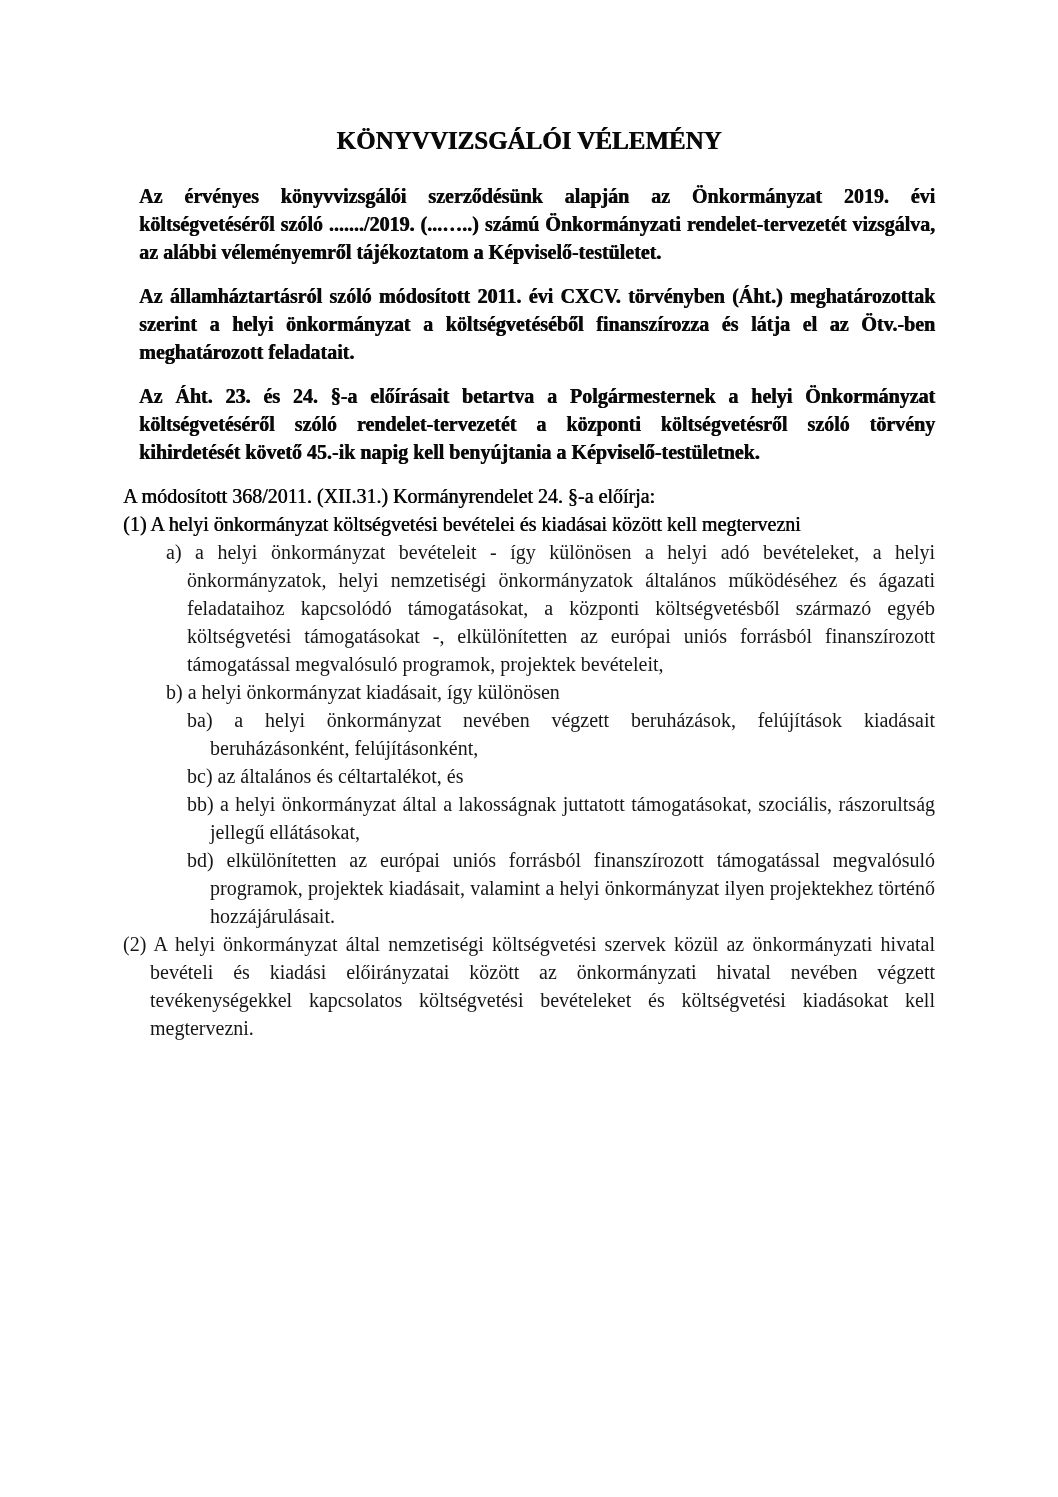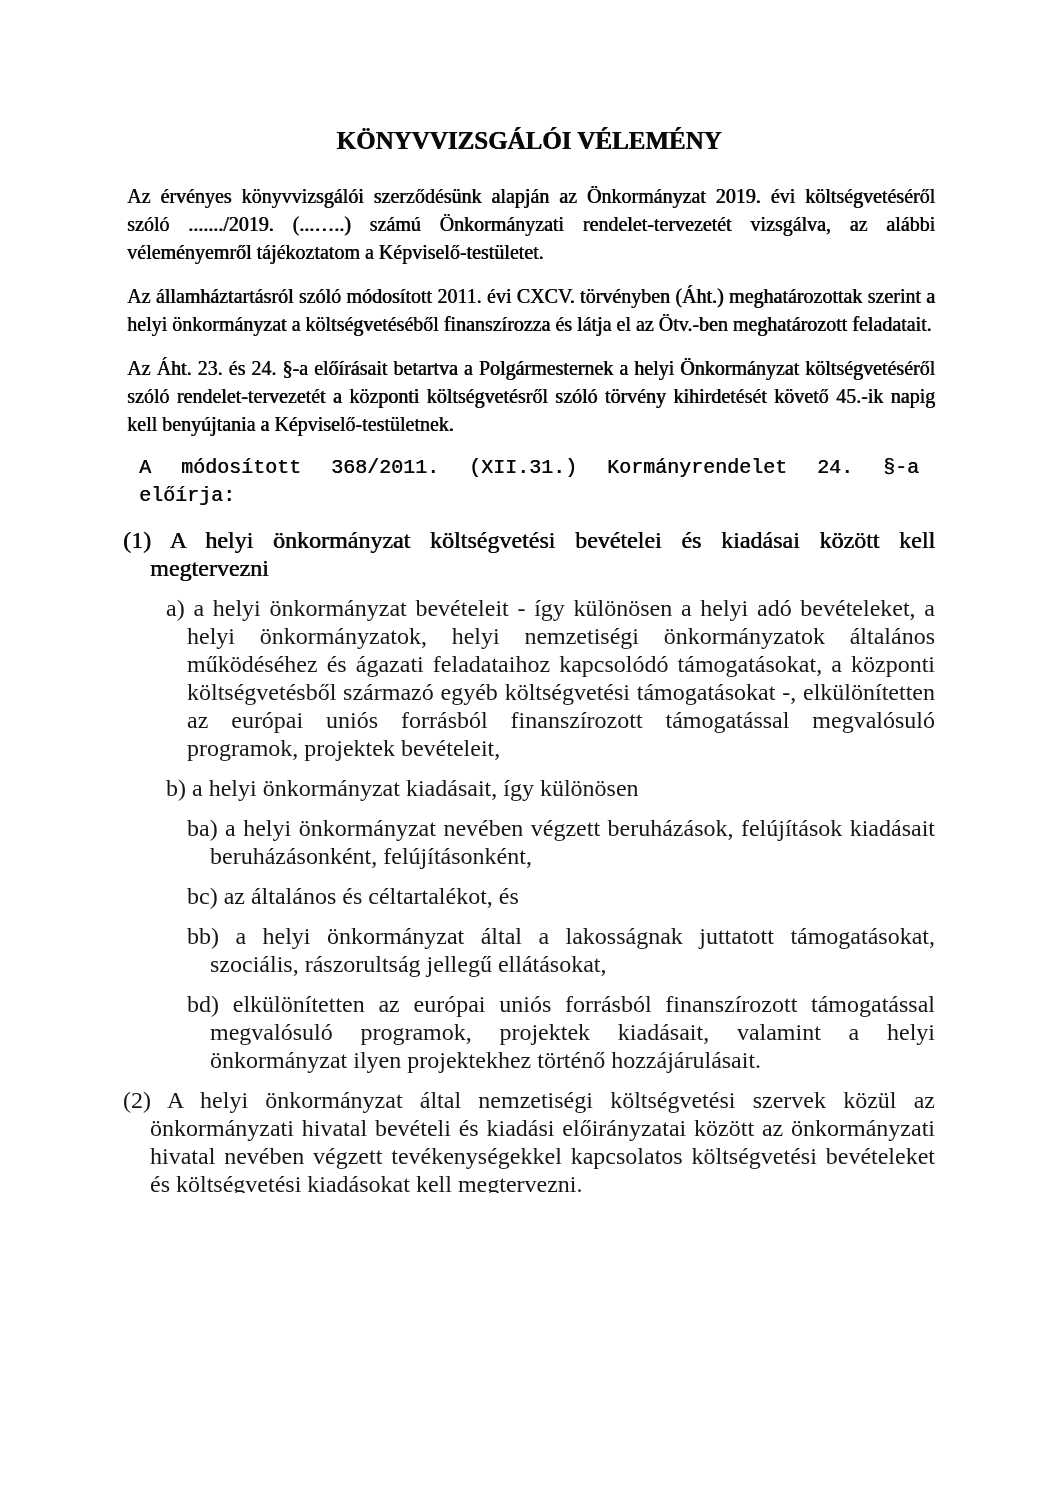--- a/index.html
+++ b/index.html
@@ -28,37 +28,36 @@
   .doc-subtitle {
     margin: 0 0 36px 0;
   }
   .subtitle-line {
     font-size: 20px;
     line-height: 29px;
     font-weight: bold;
     text-align: center;
   }
   .para {
-    margin: 0 0 16px 4px;
+    margin: 0 0 16px 16px;
+    font-size: 20px;
+    line-height: 28px;
+    text-align: justify;
+    font-weight: bold;
+  }
+  .section-heading {
+    margin: 0;
     font-size: 20px;
     line-height: 28px;
     text-align: justify;
   }
-  .section-heading {
-    margin: 16px;
+  .li {
     font-size: 20px;
     line-height: 28px;
     text-align: justify;
-    font-family: Liberation Mono, monospace;
-  }
-  .li {
-    font-size: 24px;
-    line-height: 28px;
-    text-align: justify;
-    margin-top: 12px;
   }
   .lvl1 { padding-left: 27px; text-indent: -27px; }
   .lvl2 { padding-left: 64px; text-indent: -21px; }
   .lvl3 { padding-left: 87px; text-indent: -23px; }
   
   .heavy { text-shadow: 0.6px 0 0 currentColor; color: #0a0a0a; }
   .page-number {
     position: absolute;
     left: 0;
     right: 0;

